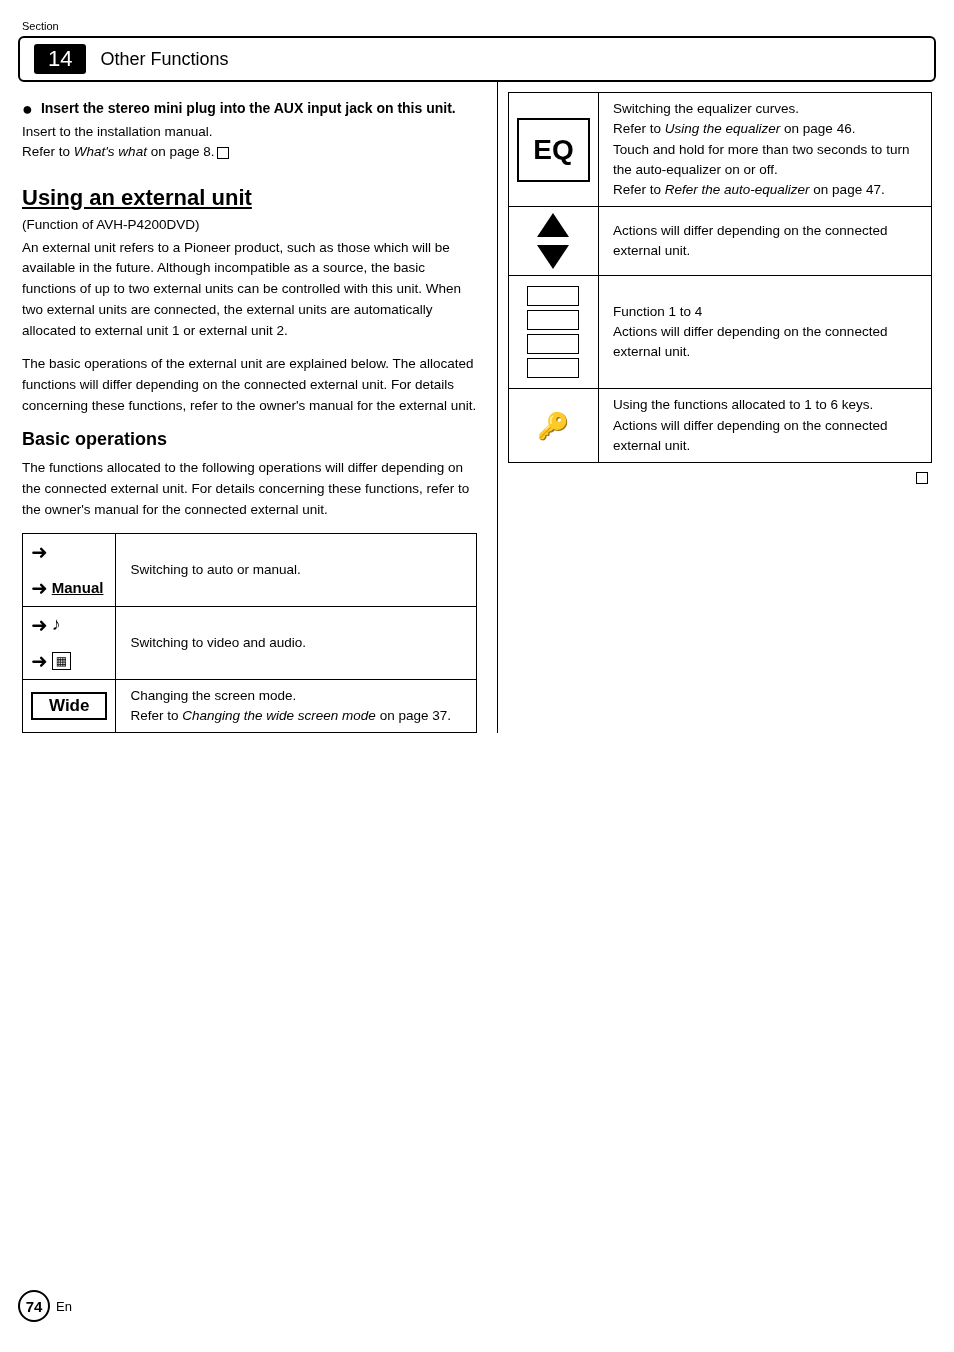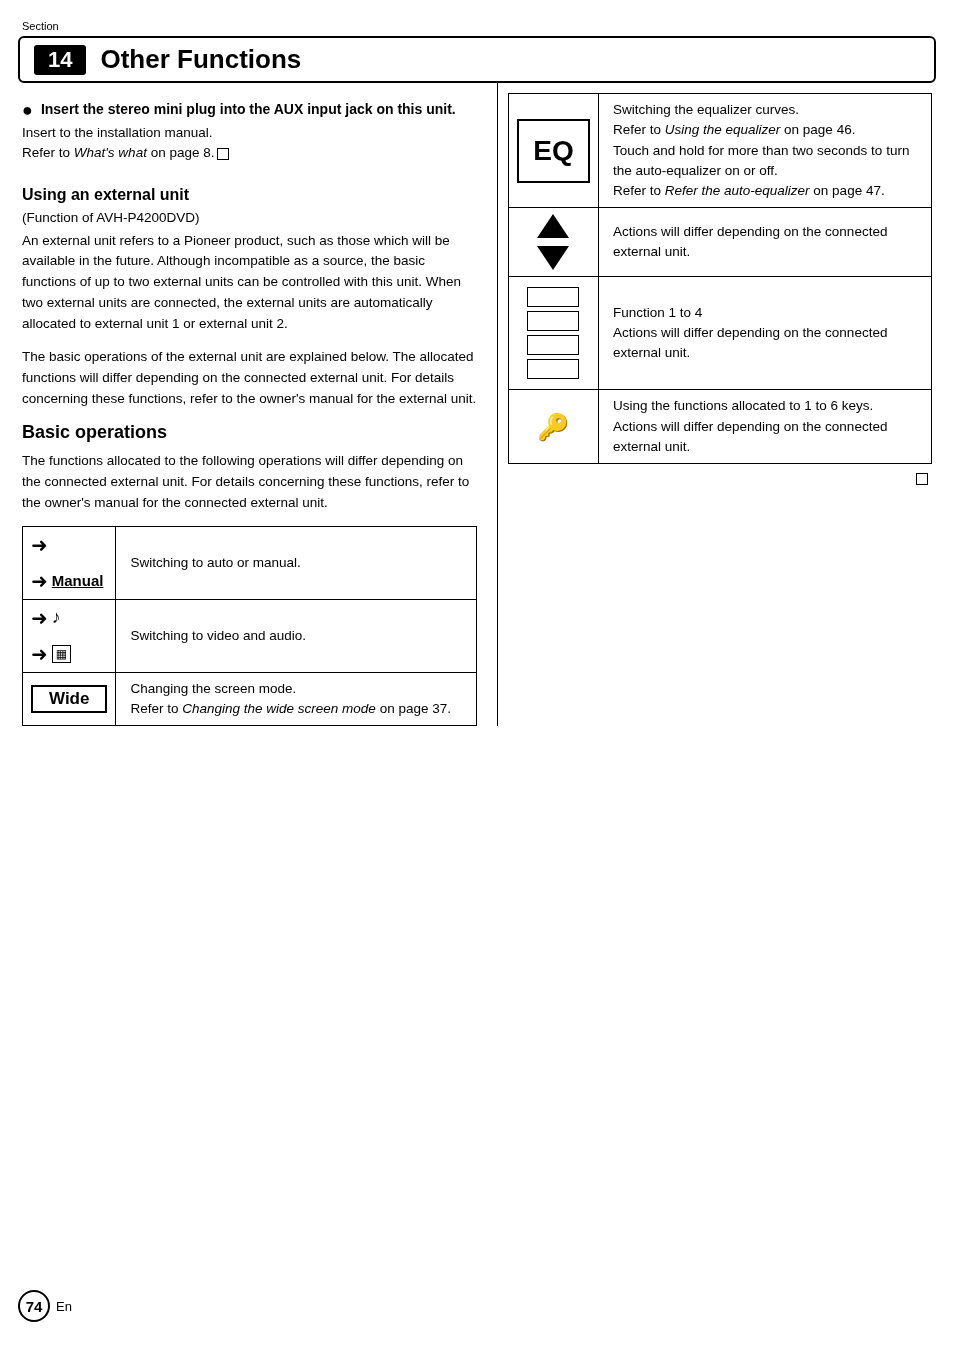--- a/index.html
+++ b/index.html
@@ -19,28 +19,28 @@
       align-items: center;
       border: 2px solid #000;
       margin: 18px 18px 0 18px;
       padding: 6px 14px;
       border-radius: 6px;
     }
     .section-number {
       background: #000;
       color: #fff;
       font-size: 22px;
-      font-weight: bold;
+      font-weight: normal;
       padding: 2px 14px;
       margin-right: 14px;
       border-radius: 3px;
     }
     .page-title {
-      font-size: 26px;
-      font-weight: bold;
+      font-size: 18px;
+      font-weight: normal;
     }
 
     
     .content {
       display: flex;
       margin: 0 18px;
       gap: 0;
     }
     .left-col {
       width: 480px;
@@ -68,23 +68,24 @@
       margin-right: 8px;
       line-height: 1;
     }
     .aux-body {
       font-size: 13.5px;
       line-height: 1.5;
       margin-left: 0;
     }
 
     .section-heading {
-      font-size: 16px;
+      font-size: 22px;
       font-weight: bold;
       margin-bottom: 6px;
+      text-decoration: underline;
     }
     .function-label {
       font-size: 13.5px;
       margin-bottom: 6px;
     }
     .body-text {
       font-size: 13.5px;
       line-height: 1.55;
       margin-bottom: 12px;
     }

